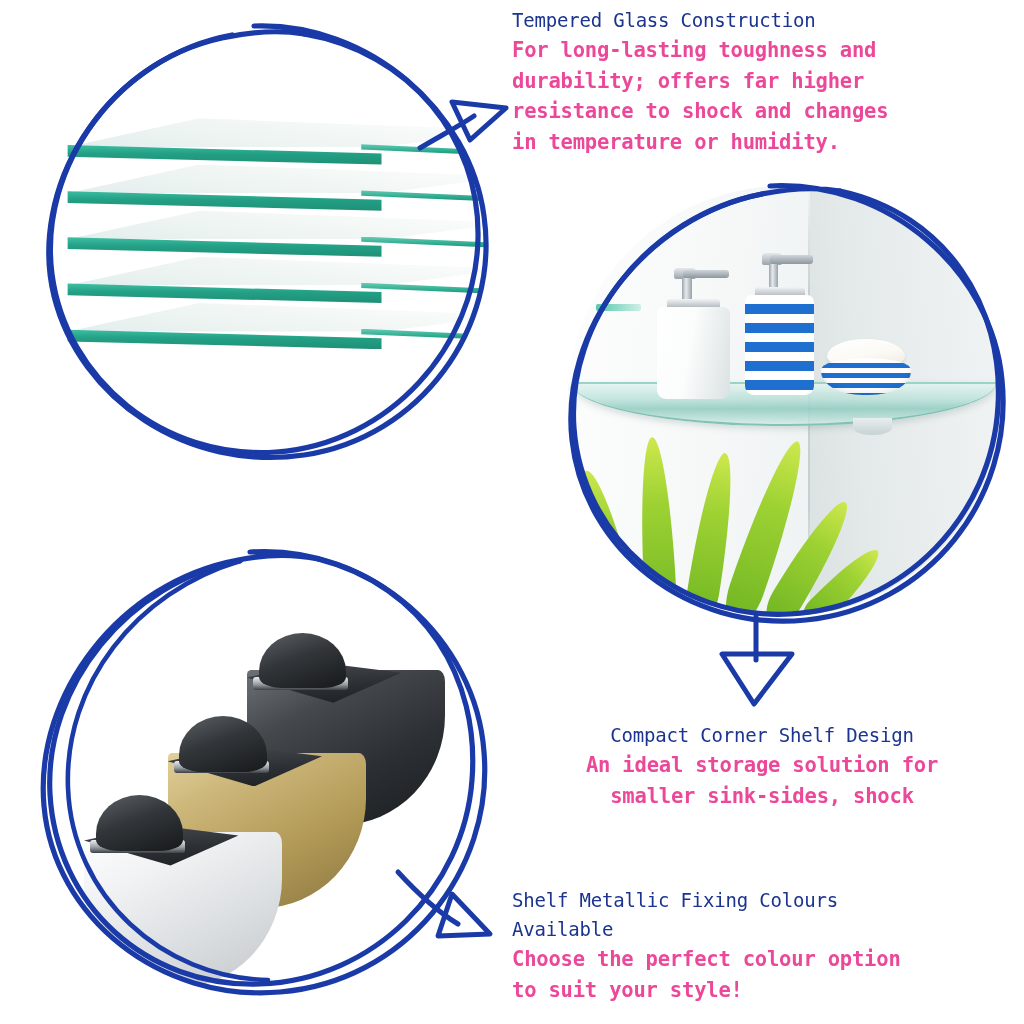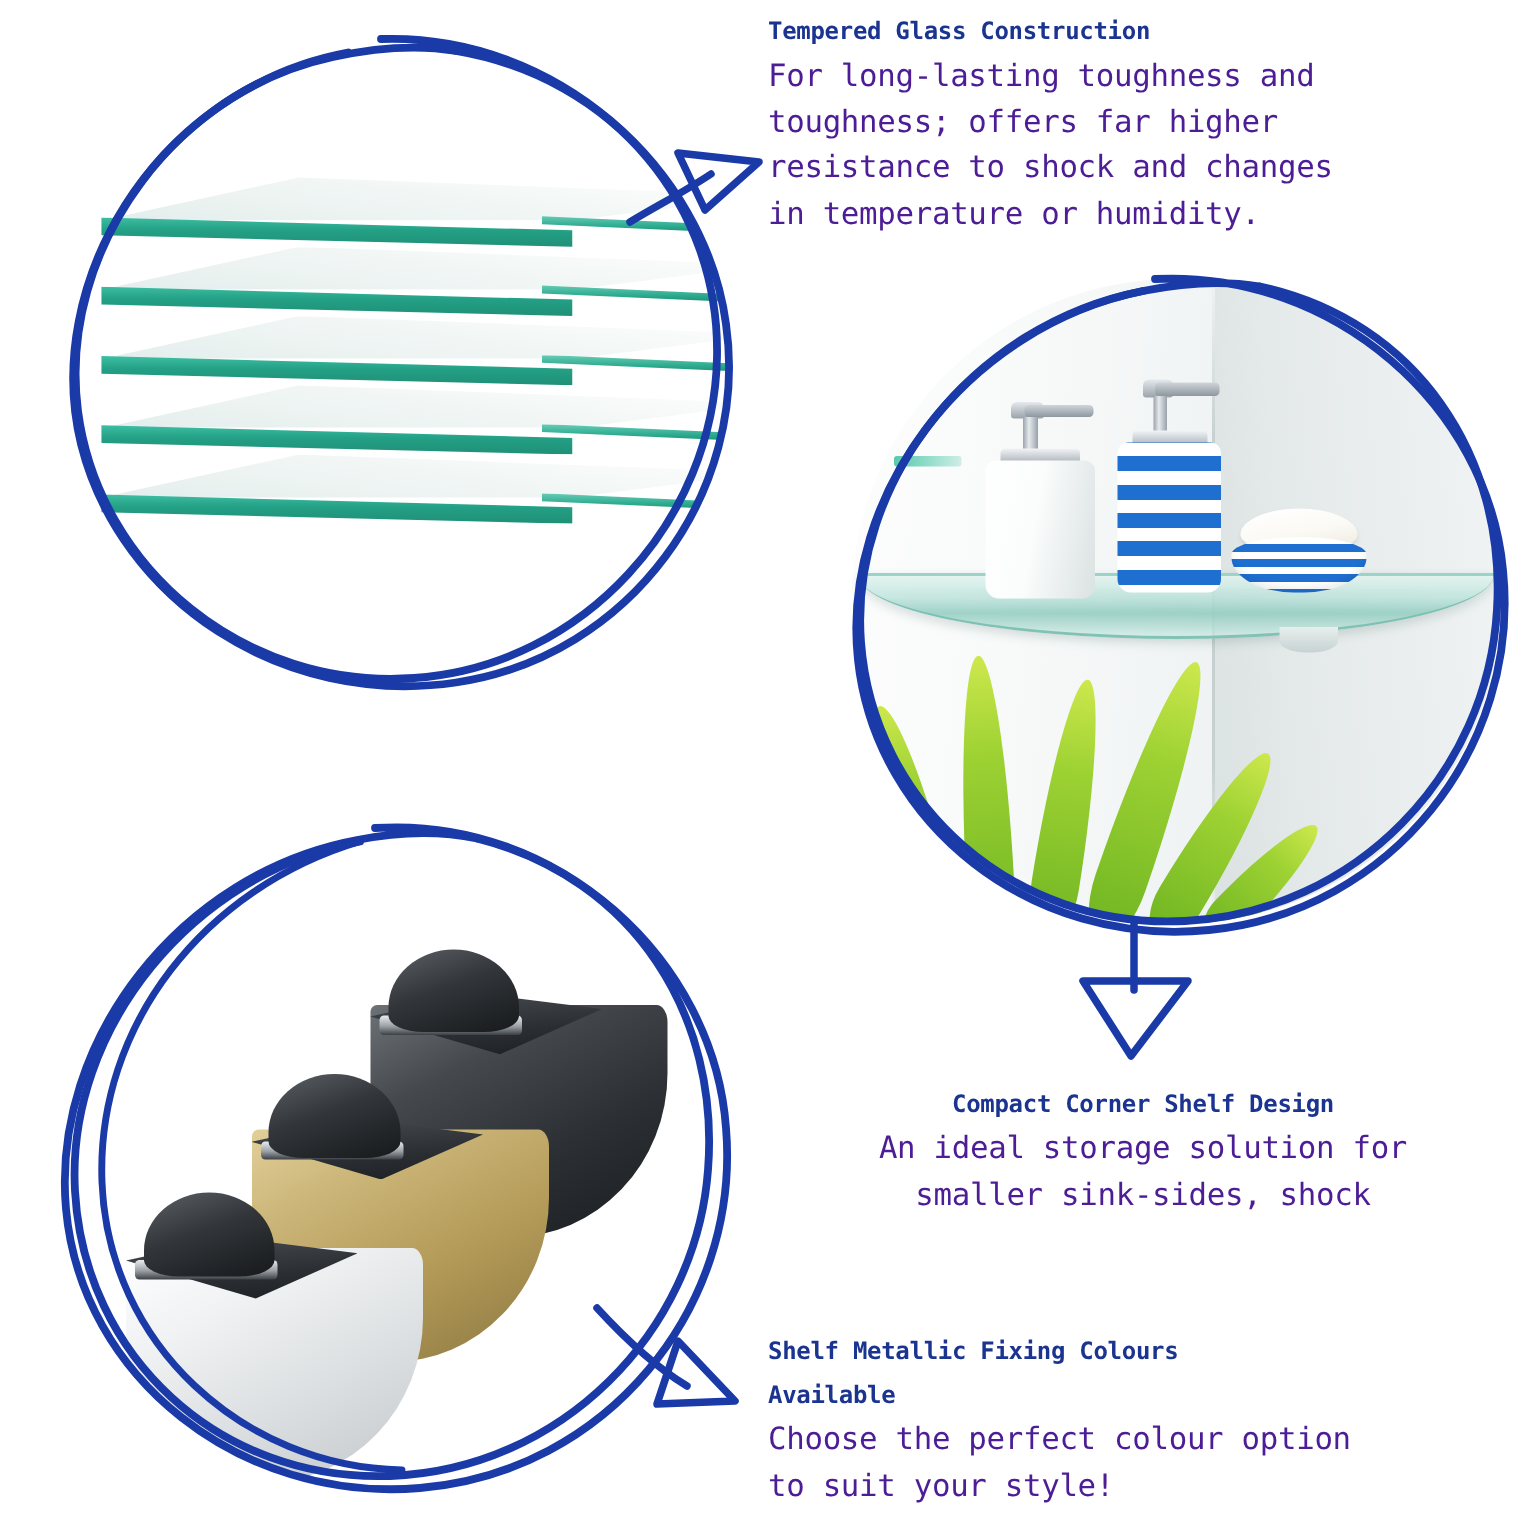--- a/index.html
+++ b/index.html
@@ -9,29 +9,29 @@
     background:#ffffff;
     font-family:"DejaVu Sans Mono","Liberation Mono",monospace;
     overflow:hidden;position:relative;
   }
   .canvas{position:absolute;inset:0;width:1024px;height:1024px;}
 
   
   .txt-block{position:absolute;}
   .hd{
     color:#1a3490;
-    font-weight:bold;
-    font-size:16px;
+    font-weight:normal;
+    font-size:19px;
     line-height:29px;
     letter-spacing:-0.2px;
     white-space:nowrap;
   }
   .bd{
-    color:#4c1d95;
-    font-weight:normal;
+    color:#ec4899;
+    font-weight:bold;
     font-size:20.5px;
     line-height:30.5px;
     letter-spacing:-0.2px;
     white-space:nowrap;
   }
   .center{text-align:center;}
   .center .hd,.center .bd{white-space:nowrap;}
 
   
   .photo-circle{
@@ -199,21 +199,21 @@
   </svg>
 
   <svg class="sketch" style="left:418px;top:82px;" width="110" height="80" viewBox="0 0 110 80">
     <path class="sk" stroke-width="5" d="M2,66 C22,54 38,46 56,34"></path>
     <path class="sk" stroke-width="5" d="M34,20 L88,26 L52,58 Z"></path>
   </svg>
 
   <div class="txt-block" style="left:512px;top:6px;width:500px;">
     <div class="hd">Tempered Glass Construction</div>
     <div class="bd">For long-lasting toughness and</div>
-    <div class="bd">toughness; offers far higher</div>
+    <div class="bd">durability; offers far higher</div>
     <div class="bd">resistance to shock and changes</div>
     <div class="bd">in temperature or humidity.</div>
   </div>
 
   <div class="photo-circle bathphoto" style="left:568px;top:186px;width:432px;height:430px;">
     <div class="photo-inner">
       <div class="wall-left"></div>
       <div class="wall-right"></div>
       <div class="corner-seam"></div>
 

